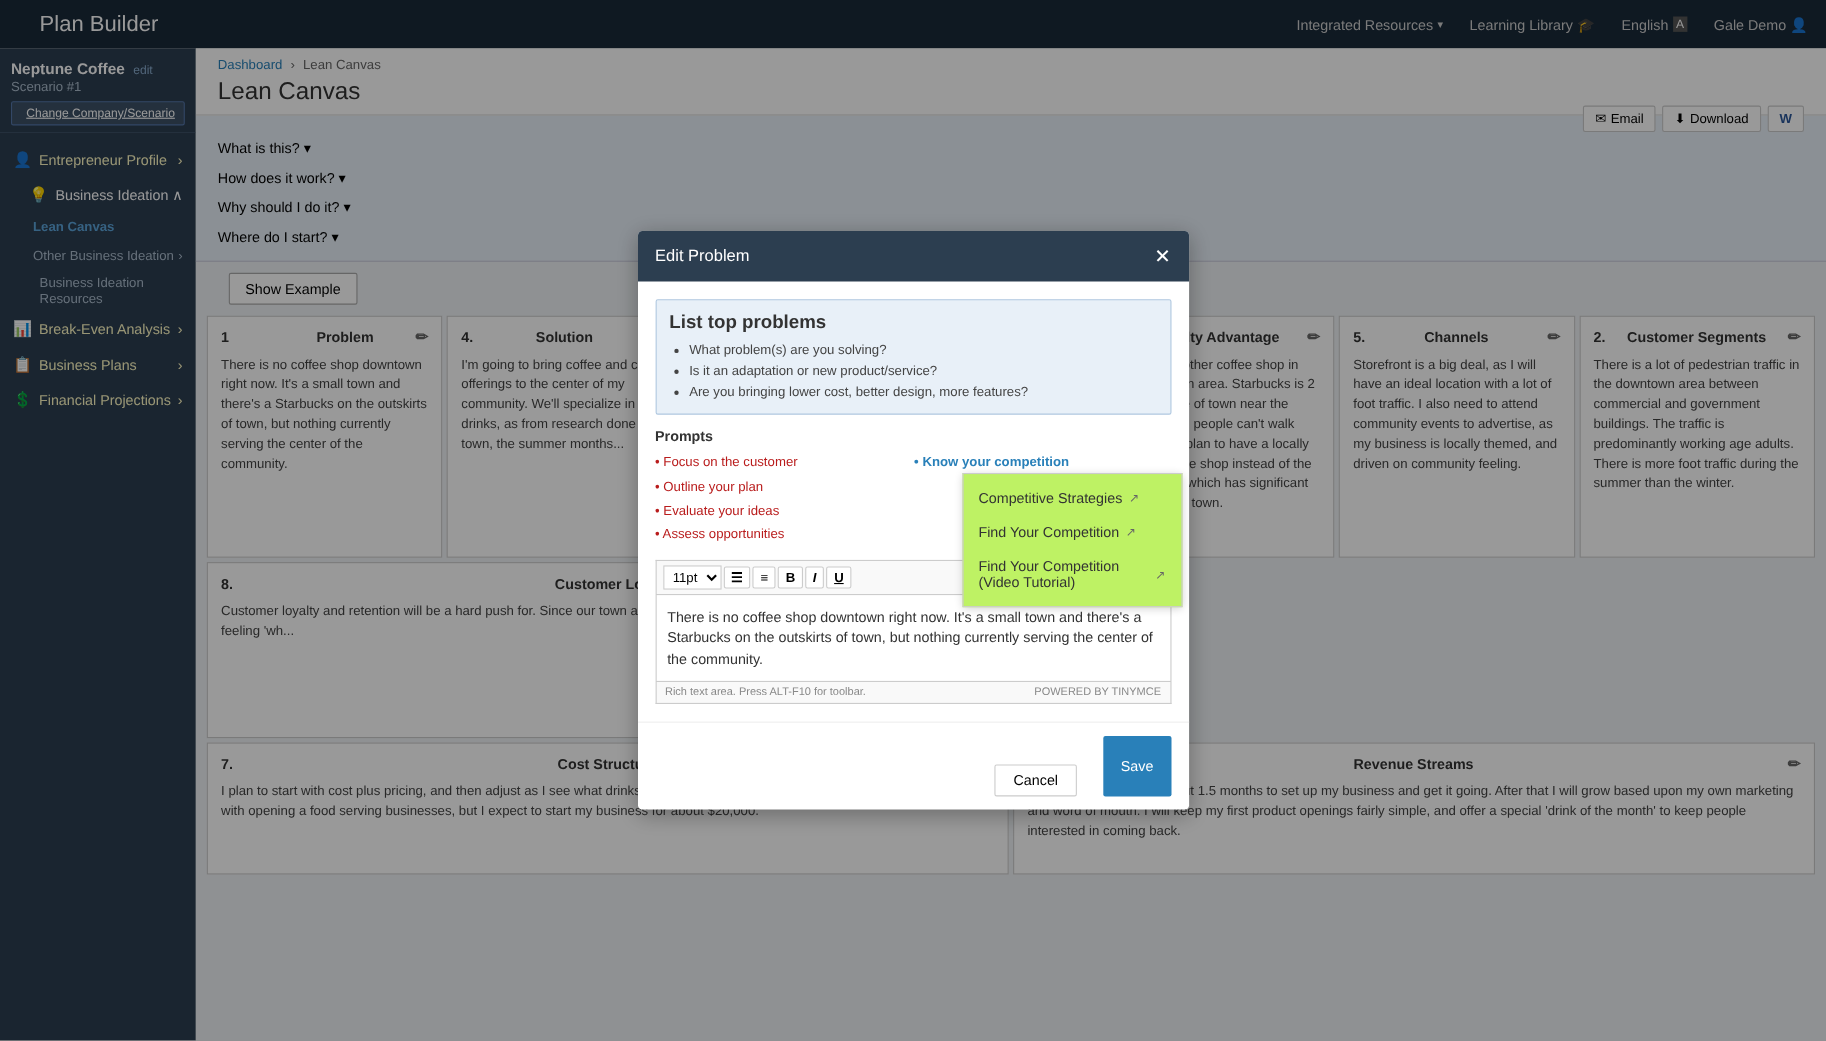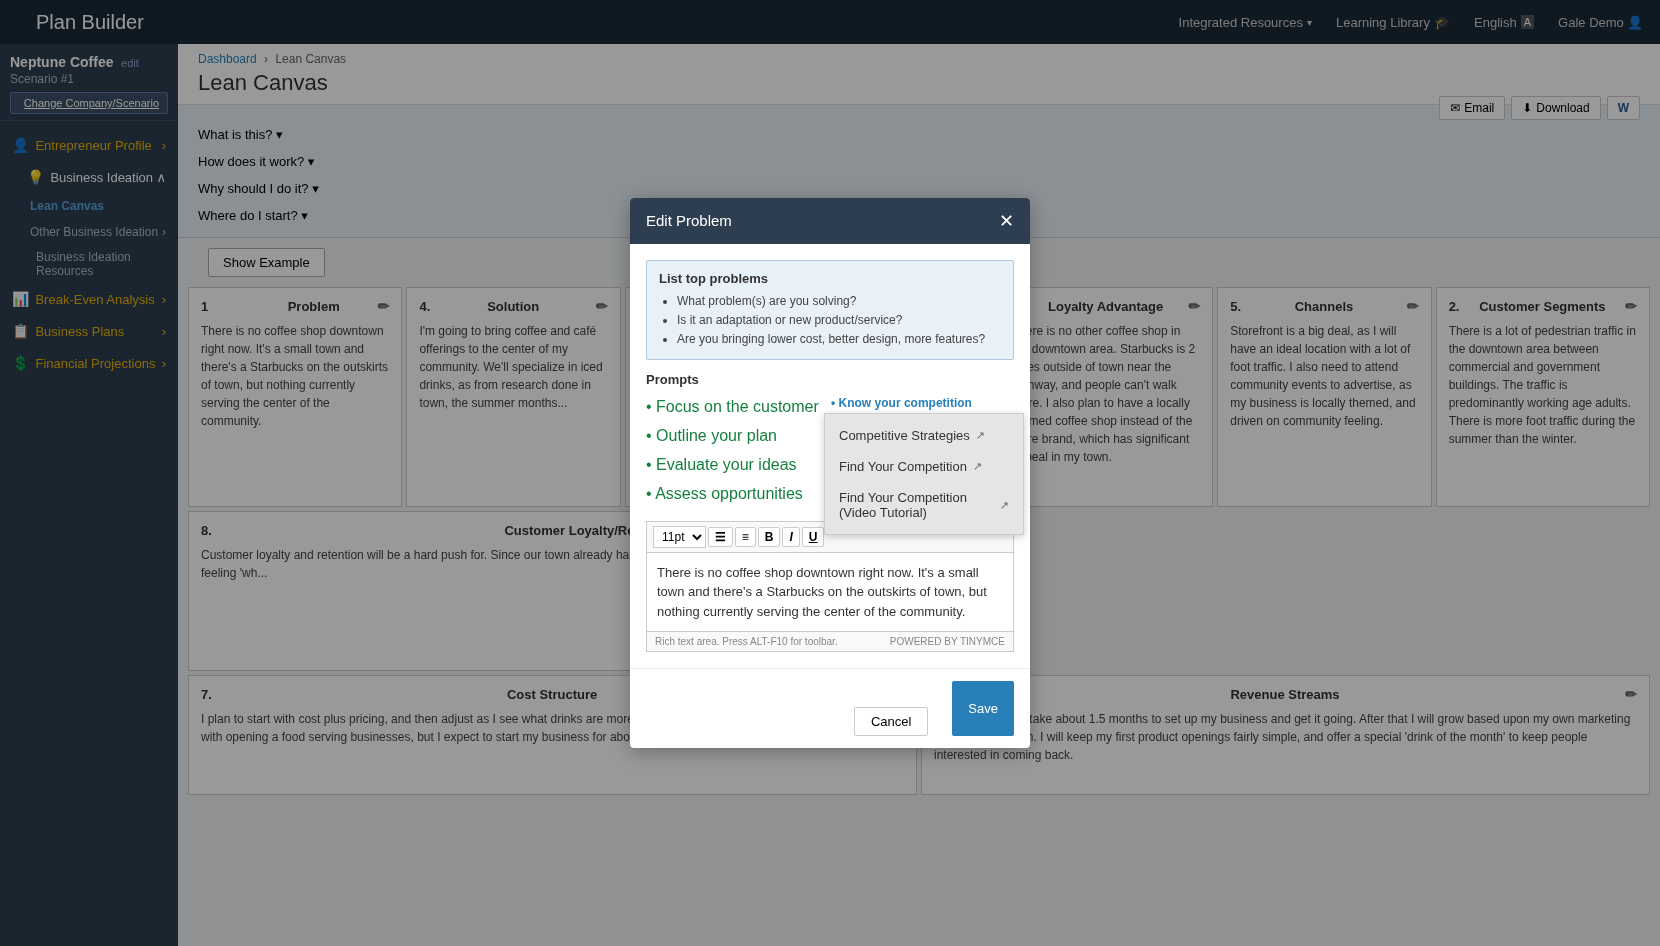--- a/index.html
+++ b/index.html
@@ -33,21 +33,21 @@
     }
     .sidebar-company { padding: 10px 10px 6px; border-bottom: 1px solid #3d5166; }
     .sidebar-scenario { font-size: 12px; color: #aabbcc; margin-top: 2px; }
     .sidebar-change-btn {
       margin-top: 6px; background: #3d5166; color: white; border: 1px solid #5577aa;
       padding: 4px 8px; font-size: 11px; cursor: pointer; width: 100%; text-align: right; border-radius: 2px; text-decoration: underline;
     }
     .sidebar-nav { flex: 1; padding-top: 8px; }
     .sidebar-section {
       display: flex; align-items: center; justify-content: space-between;
-      padding: 8px 12px; cursor: pointer; color: #eab308; font-size: 13px;
+      padding: 8px 12px; cursor: pointer; color: #fef9c3; font-size: 13px;
     }
     .sidebar-section.active { color: white; padding-left: 27px; }
     .sidebar-section .icon { margin-right: 6px; font-size: 14px; }
     .sidebar-subsection {
       padding: 6px 12px 6px 30px; cursor: pointer; color: #aabbcc; font-size: 12px;
     }
     .sidebar-subsection.active { color: #5ba3d9; font-weight: bold; }
     .sidebar-sub-item {
       padding: 5px 12px 5px 36px; cursor: pointer; color: #aabbcc; font-size: 12px;
     }
@@ -91,48 +91,48 @@
     .edit-icon { cursor: pointer; color: #666; font-size: 14px; }
     .canvas-cell-text { font-size: 12px; color: #444; line-height: 1.5; }
 
     
     .modal-overlay {
       position: fixed; top: 0; left: 0; right: 0; bottom: 0;
       background: rgba(0,0,0,0.4); z-index: 100;
       display: flex; align-items: center; justify-content: center;
     }
     .modal {
-      background: white; width: 400px; border-radius: 4px;
+      background: white; width: 501px; border-radius: 4px;
       box-shadow: 0 4px 20px rgba(0,0,0,0.3); position: relative;
     }
     .modal-header {
       background: #2c3e50; color: white; padding: 12px 16px;
       display: flex; justify-content: space-between; align-items: center;
       border-radius: 4px 4px 0 0; font-size: 15px;
     }
     .modal-close { background: none; border: none; color: white; font-size: 18px; cursor: pointer; }
     .modal-body { padding: 16px; }
 
     .prompt-box {
       background: #e8f0f8; border: 1px solid #b0c8e0;
       padding: 10px 12px; margin-bottom: 12px; border-radius: 2px;
     }
-    .prompt-box-title { font-weight: bold; font-size: 13px; margin-bottom: 6px; color: #333; }
+    .prompt-box-title { font-weight: bold; font-size: 17px; margin-bottom: 6px; color: #333; }
     .prompt-list { list-style: disc; margin-left: 18px; font-size: 12px; color: #444; line-height: 1.6; }
 
     .prompts-section { margin-bottom: 12px; }
     .prompts-title { font-size: 13px; font-weight: bold; color: #333; margin-bottom: 6px; }
     .prompts-grid { display: grid; grid-template-columns: 1fr 1fr; gap: 2px; }
-    .prompt-link { color: #15803d; font-size: 16px; cursor: pointer; line-height: 1.8; }
+    .prompt-link { color: #b91c1c; font-size: 12px; cursor: pointer; line-height: 1.8; }
     .prompt-link-active { color: #2980b9; font-size: 12px; cursor: pointer; line-height: 1.8; font-weight: bold; }
 
     
     .dropdown-popup {
       position: absolute; right: -10px; top: 20px;
-      background: #e5e5e5; border: 1px solid #ccc; box-shadow: 0 2px 8px rgba(0,0,0,0.2);
+      background: #bef264; border: 1px solid #ccc; box-shadow: 0 2px 8px rgba(0,0,0,0.2);
       z-index: 200; width: 200px; padding: 6px 0;
     }
     .dropdown-item {
       display: flex; align-items: center; gap: 6px; padding: 8px 14px;
       font-size: 13px; cursor: pointer; color: #333;
     }
     .ext-icon { color: #666; font-size: 11px; }
 
     
     .editor-toolbar {

